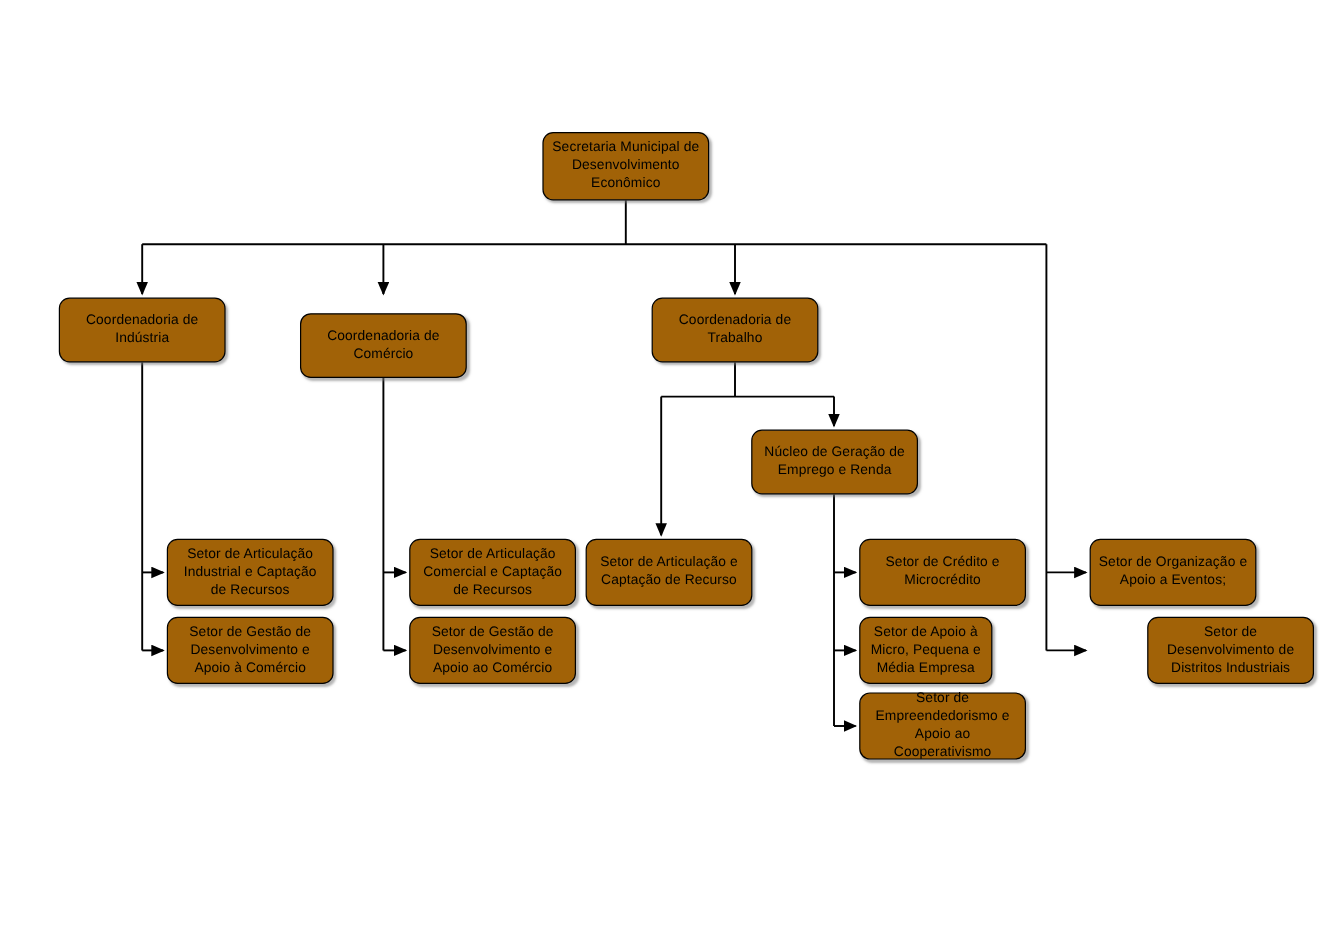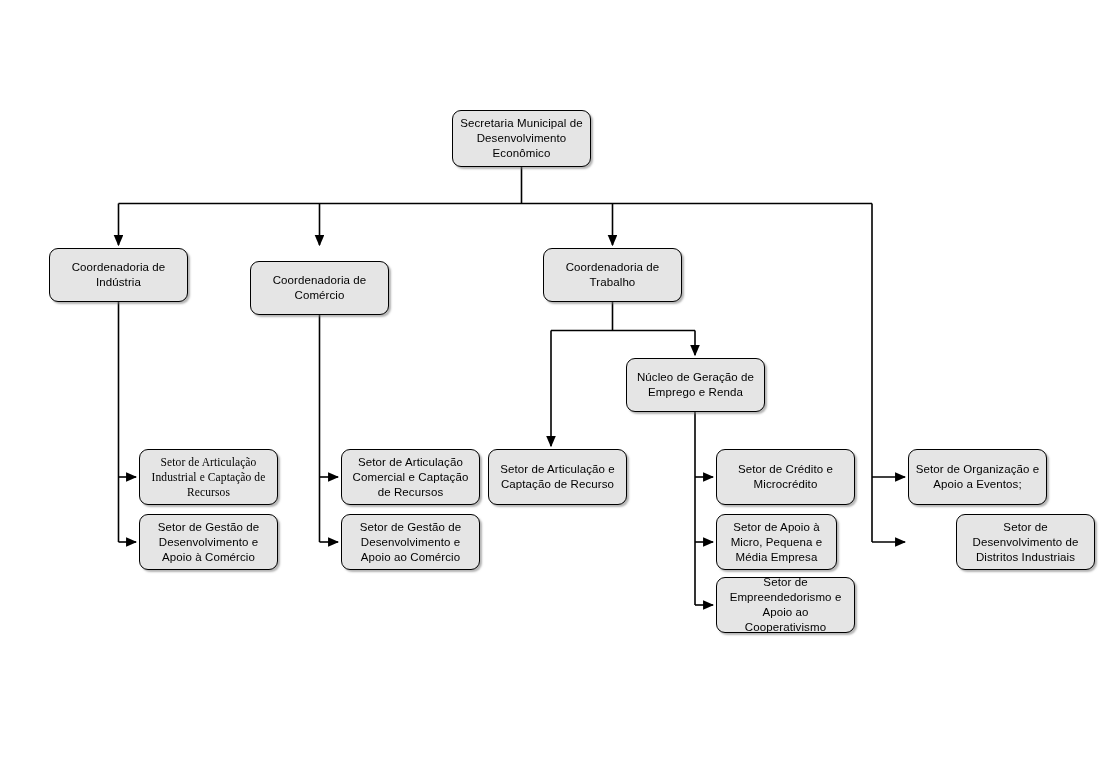--- a/index.html
+++ b/index.html
@@ -19,21 +19,21 @@
     position: absolute;
     left: 0;
     top: 0;
     width: 1101px;
     height: 782px;
     pointer-events: none;
   }
   .node {
     position: absolute;
     box-sizing: border-box;
-    background: #e5e5e5;
+    background: #a16207;
     border: 1px solid #000000;
     border-radius: 9px;
     display: flex;
     align-items: center;
     justify-content: flex-end;
     text-align: center;
     color: #000000;
     font-size: 11.5px;
     line-height: 15px;
     letter-spacing: 0.1px;
@@ -105,21 +105,21 @@
   </div>
 
   <div class="node" style="left:543px; top:248px; width:139px; height:54px;">
     <span>Coordenadoria de Trabalho</span>
   </div>
 
   <div class="node" style="left:626px; top:358px; width:139px; height:54px;">
     <span>Núcleo de Geração de Emprego e Renda</span>
   </div>
 
-  <div class="node" style="left:139px; top:449px; width:139px; height:56px;font-family:Liberation Serif, serif;">
+  <div class="node" style="left:139px; top:449px; width:139px; height:56px;">
     <span>Setor de Articulação Industrial e Captação de Recursos</span>
   </div>
 
   <div class="node" style="left:139px; top:514px; width:139px; height:56px;">
     <span>Setor de Gestão de Desenvolvimento e Apoio à Comércio</span>
   </div>
 
   <div class="node" style="left:341px; top:449px; width:139px; height:56px;">
     <span>Setor de Articulação Comercial e Captação de Recursos</span>
   </div>
@@ -129,21 +129,21 @@
   </div>
 
   <div class="node" style="left:488px; top:449px; width:139px; height:56px;">
     <span>Setor de Articulação e Captação de Recurso</span>
   </div>
 
   <div class="node" style="left:716px; top:449px; width:139px; height:56px;">
     <span>Setor de Crédito e Microcrédito</span>
   </div>
 
-  <div class="node" style="left:716px; top:514px; width:121px; height:56px;">
+  <div class="node" style="left:716px; top:514px; width:111px; height:56px;">
     <span>Setor de Apoio à Micro, Pequena e Média Empresa</span>
   </div>
 
   <div class="node" style="left:716px; top:577px; width:139px; height:56px;">
     <span>Setor de Empreendedorismo e Apoio ao Cooperativismo</span>
   </div>
 
   <div class="node" style="left:908px; top:449px; width:139px; height:56px;">
     <span>Setor de Organização e Apoio a Eventos;</span>
   </div>

